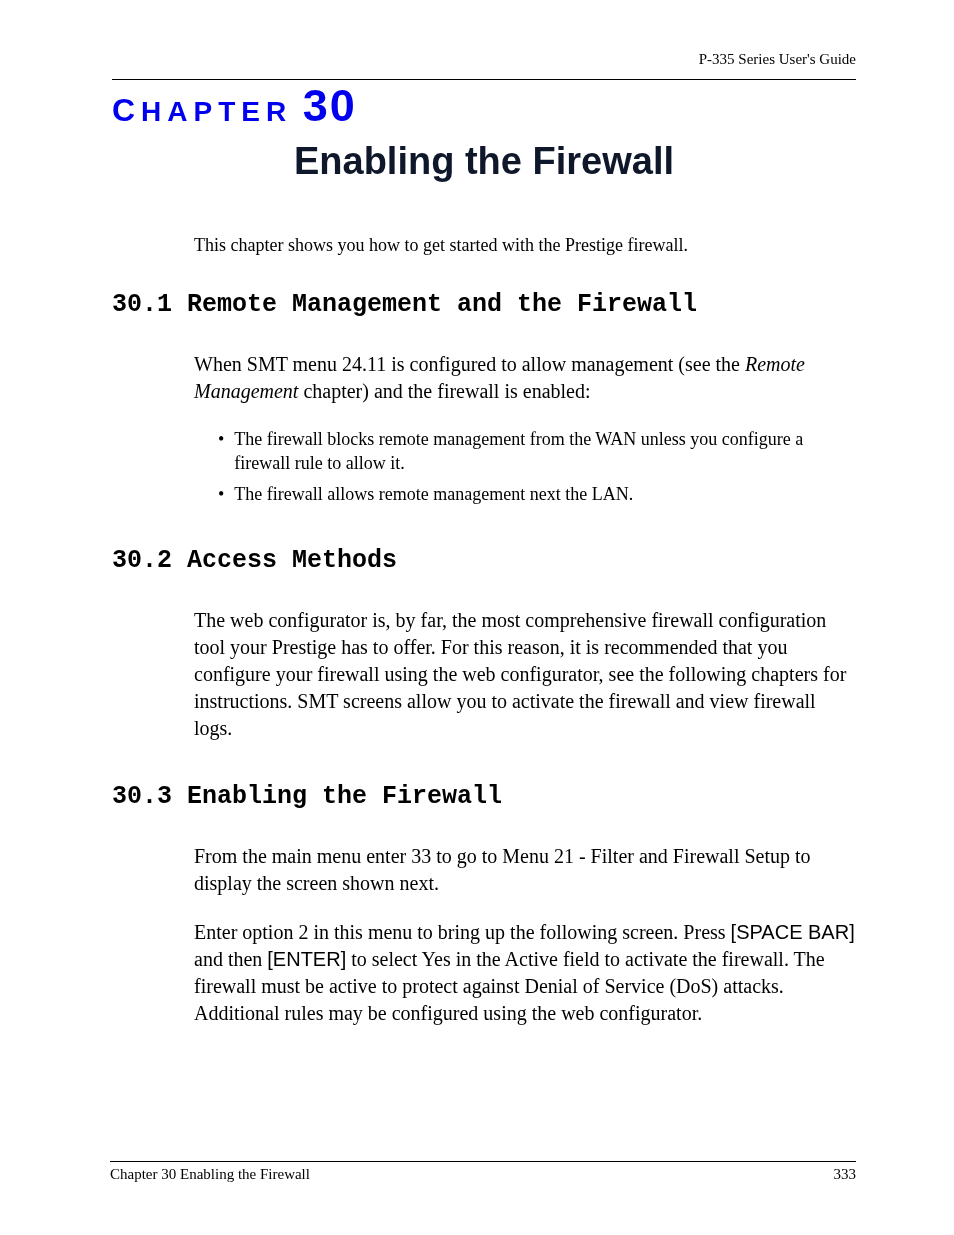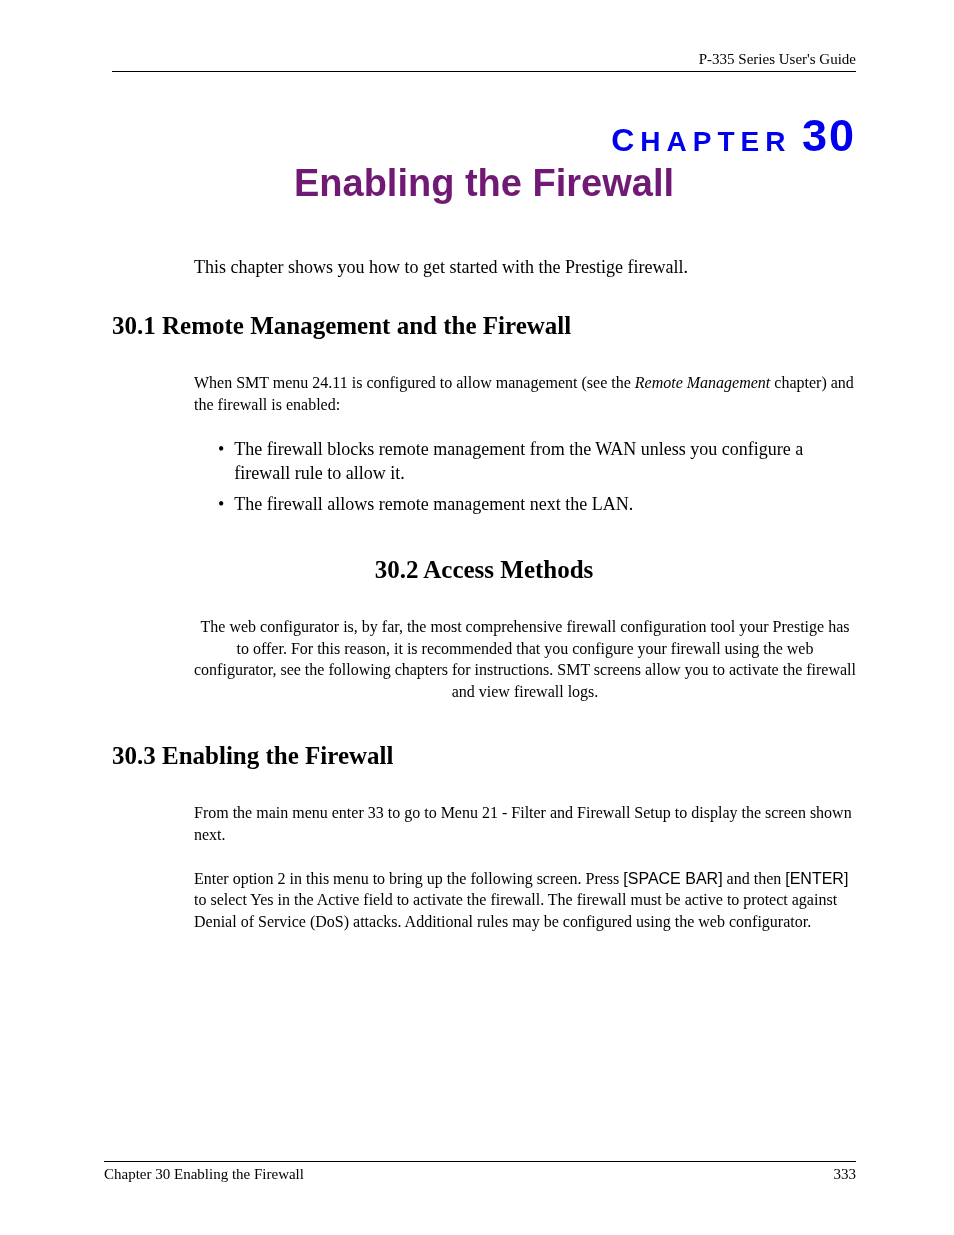--- a/index.html
+++ b/index.html
@@ -13,64 +13,64 @@
       width: 954px;
       height: 1235px;
       position: relative;
       color: #000;
     }
     .page {
       padding: 51px 98px 40px 112px;
     }
     .header-line {
       border-bottom: 1.5px solid #000;
-      padding-bottom: 3px;
-      margin-bottom: 38px;
+      padding-bottom: 11px;
     }
     .header-text {
       text-align: right;
       font-size: 15px;
     }
     .chapter-label {
-      text-align: right;
+      text-align: left;
       font-family: Arial, Helvetica, sans-serif;
       color: #0000EE;
       font-weight: bold;
       letter-spacing: 6px;
+      margin-bottom: 8px;
     }
     .chapter-word {
       font-size: 32px;
     }
     .chapter-num {
       font-size: 45px;
       letter-spacing: 2px;
     }
     .chapter-title {
       text-align: center;
       font-family: Arial, Helvetica, sans-serif;
-      color: #701a75;
+      color: #0f172a;
       font-weight: bold;
       font-size: 38px;
       margin-bottom: 52px;
     }
     .body-indent {
       margin-left: 82px;
     }
     .intro {
       font-size: 18px;
       margin-bottom: 34px;
     }
     .section-heading {
-      font-family: Liberation Serif, serif;
+      font-family: Liberation Mono, monospace;
       font-weight: bold;
       font-size: 25px;
       margin-bottom: 32px;
     }
     .para {
-      font-size: 16px;
+      font-size: 20px;
       line-height: 1.35;
       margin-bottom: 22px;
     }
     .bullets {
       margin-left: 24px;
       margin-bottom: 40px;
     }
     .bullet {
       font-size: 18px;
       line-height: 1.35;
@@ -85,32 +85,31 @@
     }
     .bold {
       font-weight: normal;
     }
     .sans {
       font-family: Arial, Helvetica, sans-serif;
     }
     .footer {
       position: absolute;
       bottom: 52px;
-      left: 104px;
+      left: 110px;
       right: 98px;
       border-top: 1.5px solid #000;
       padding-top: 4px;
       display: flex;
       justify-content: space-between;
       font-size: 15px;
     }
     .sec-block-30-2 {
       margin-top: 18px;
       margin-bottom: 40px;
-      text-align: center;
     }
     .sec-block-30-3 {
       margin-top: 14px;
     }
   </style>
 </head>
 <body>
 
 <div class="page">
   <div class="header-line">

